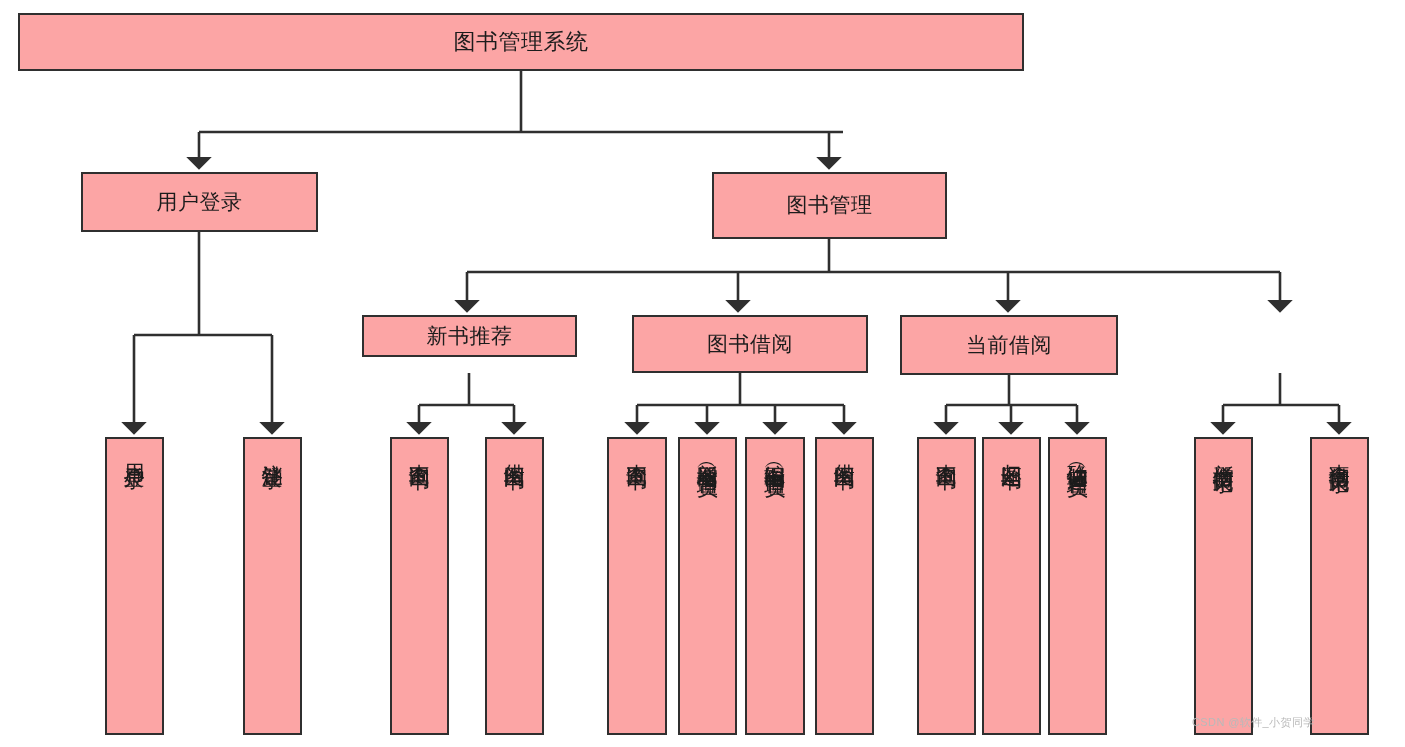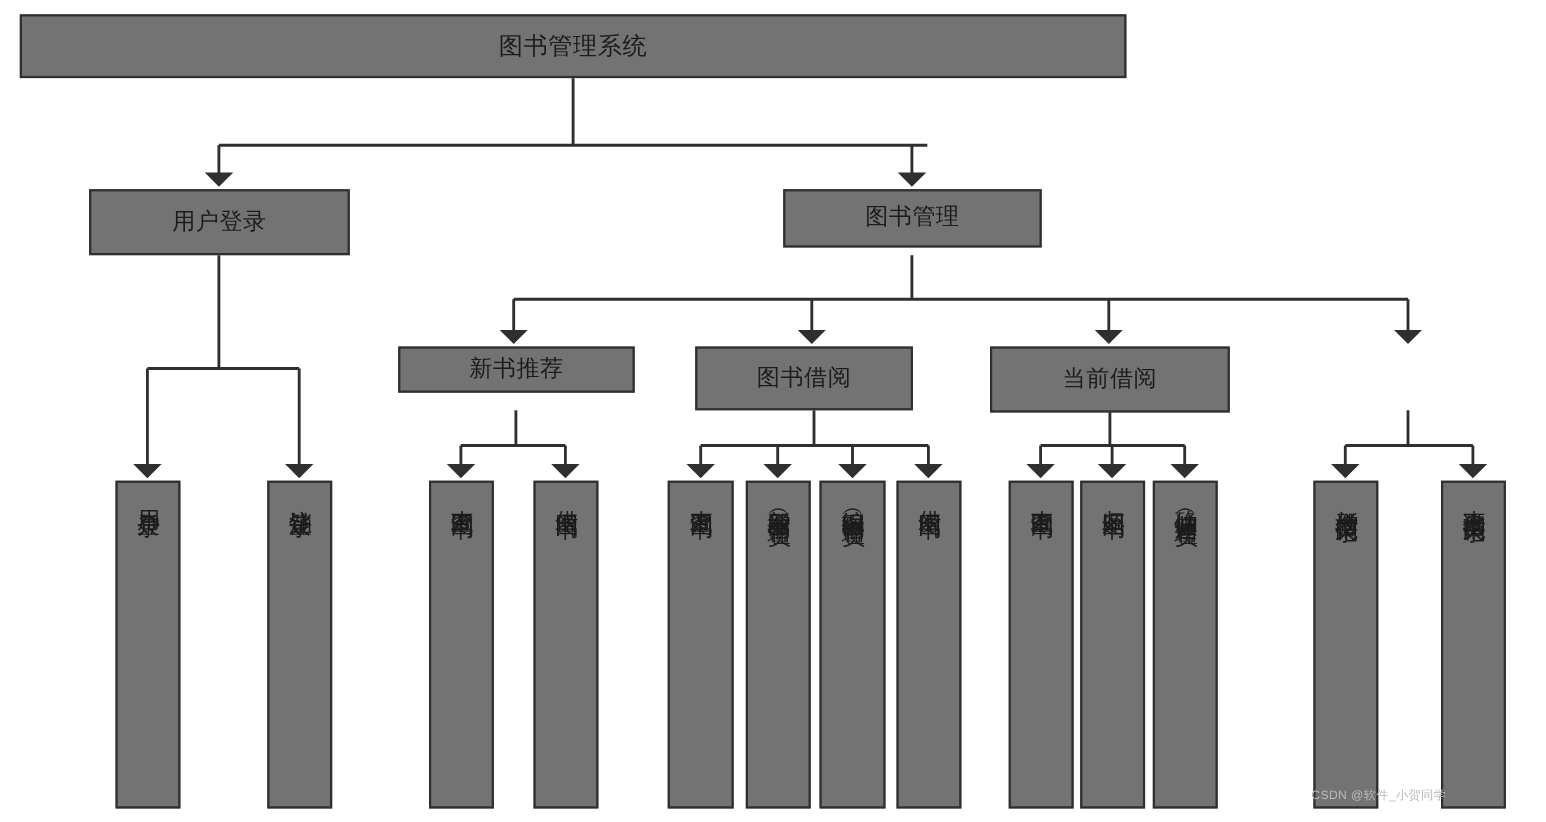--- a/index.html
+++ b/index.html
@@ -22,21 +22,21 @@
     position: absolute;
     left: 0;
     top: 0;
     width: 1405px;
     height: 747px;
   }
   .node {
     position: absolute;
     box-sizing: border-box;
     border: 2.5px solid #2f2f2f;
-    background: #737373;
+    background: #fca5a5;
     display: flex;
     align-items: center;
     justify-content: center;
     text-align: center;
     z-index: 2;
   }
   .node .label {
     font-size: 21px;
     line-height: 1.18;
     letter-spacing: 0.5px;
@@ -122,28 +122,28 @@
     </g>
   </svg>
 
   <div class="node root" style="left:18px; top:13px; width:1006px; height:58px;">
     <span class="label">图书管理系统</span>
   </div>
 
   <div class="node" style="left:81px; top:172px; width:237px; height:60px;">
     <span class="label">用户登录</span>
   </div>
-  <div class="node" style="left:712px; top:172px; width:235px; height:53px;">
+  <div class="node" style="left:712px; top:172px; width:235px; height:67px;">
     <span class="label">图书管理</span>
   </div>
 
   <div class="node" style="left:362px; top:315px; width:215px; height:42px;">
     <span class="label">新书推荐</span>
   </div>
-  <div class="node" style="left:632px; top:315px; width:198px; height:58px;">
+  <div class="node" style="left:632px; top:315px; width:236px; height:58px;">
     <span class="label">图书借阅</span>
   </div>
   <div class="node" style="left:900px; top:315px; width:218px; height:60px;">
     <span class="label">当前借阅</span>
   </div>
 
   <div class="node leaf" style="left:105px; top:437px; width:59px; height:298px;">
     <span class="label">用户登录</span>
   </div>
   <div class="node leaf" style="left:243px; top:437px; width:59px; height:298px;">

